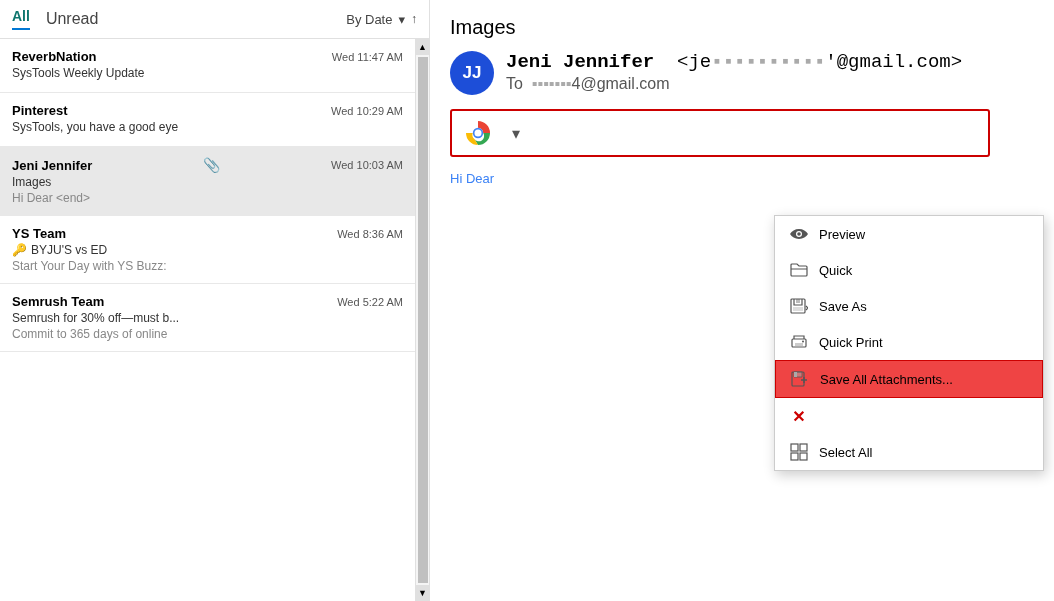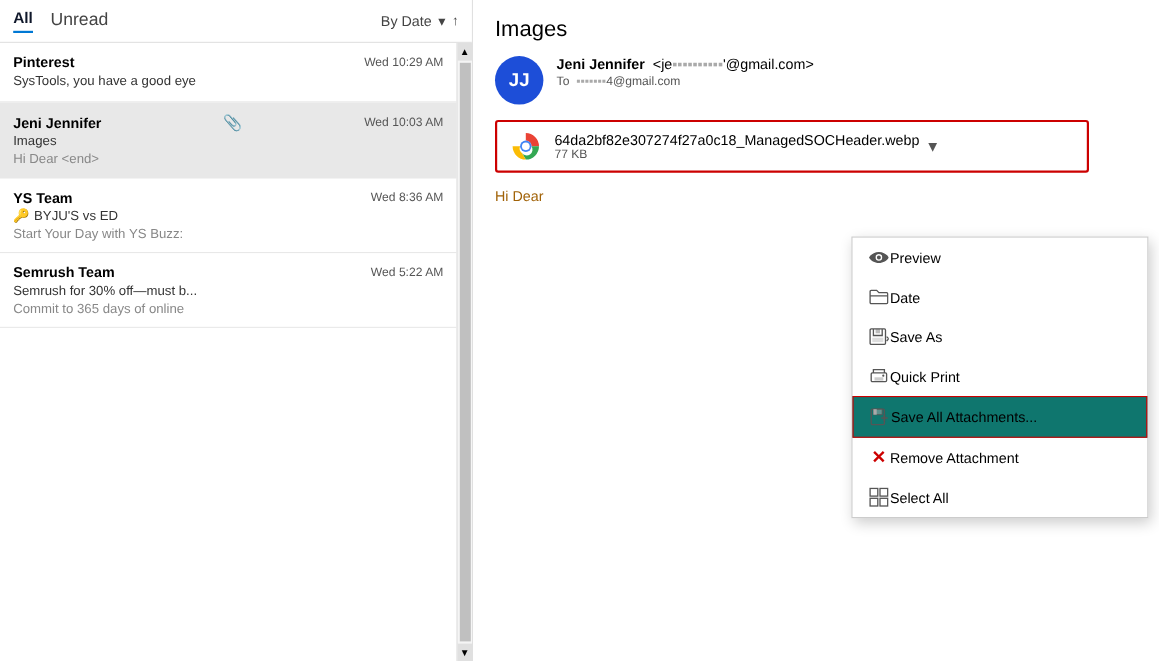--- a/index.html
+++ b/index.html
@@ -18,21 +18,21 @@
       display: flex;
       align-items: center;
       padding: 8px 12px;
       border-bottom: 1px solid #e0e0e0;
       gap: 16px;
     }
 
     .tab-all {
       font-size: 14px;
       font-weight: 600;
-      color: #0f172a;
+      color: #0f766e;
       border-bottom: 2px solid #0078d4;
       padding-bottom: 4px;
       cursor: pointer;
     }
 
     .tab-unread {
       font-size: 16px;
       color: #444;
       cursor: pointer;
     }
@@ -161,26 +161,27 @@
       font-size: 17px;
       font-weight: 700;
       flex-shrink: 0;
     }
 
     .sender-info {
       flex: 1;
     }
 
     .sender-name-email {
-      font-size: 13px;
+      font-size: 19px;
       color: #000;
+      font-family: Liberation Mono, monospace;
     }
 
     .to-line {
-      font-size: 11px;
+      font-size: 16px;
       color: #555;
       margin-top: 2px;
     }
 
     
     .attachment-bar {
       display: flex;
       align-items: center;
       border: 2px solid #cc0000;
       border-radius: 3px;
@@ -211,46 +212,47 @@
     }
 
     .attachment-chevron {
       font-size: 16px;
       color: #555;
       margin-left: 8px;
     }
 
     .email-body {
       font-size: 13px;
-      color: #a16207;
+      color: #3b82f6;
     }
 
     
     .context-menu {
       position: absolute;
       right: 10px;
       top: 215px;
       width: 270px;
       background: #fff;
       border: 1px solid #ccc;
       box-shadow: 2px 4px 12px rgba(0,0,0,0.2);
       z-index: 100;
     }
 
     .context-menu-item {
       display: flex;
       align-items: center;
       padding: 8px 14px;
+      gap: 10px;
       cursor: pointer;
       font-size: 13px;
       color: #000;
     }
 
     .context-menu-item.highlighted {
-      background: #0f766e;
+      background: #ef4444;
       border: 1.5px solid #cc0000;
     }
 
     .context-menu-icon {
       width: 20px;
       height: 20px;
       display: flex;
       align-items: center;
       justify-content: center;
       font-size: 14px;
@@ -270,20 +272,27 @@
     <span class="tab-unread">Unread</span>
     <div class="sort-control">
       <span>By Date</span>
       <span>▾</span>
       <span class="sort-arrow">↑</span>
     </div>
   </div>
   <div class="email-items">
     <div class="email-items-inner">
 
+      <div class="email-item">
+        <div class="email-item-header">
+          <span class="email-sender">ReverbNation</span>
+          <span class="email-time">Wed 11:47 AM</span>
+        </div>
+        <div class="email-subject">SysTools Weekly Update</div>
+      </div>
 
       <div class="email-item">
         <div class="email-item-header">
           <span class="email-sender">Pinterest</span>
           <span class="email-time">Wed 10:29 AM</span>
         </div>
         <div class="email-subject">SysTools, you have a good eye</div>
       </div>
 
       <div class="email-item selected">
@@ -348,24 +357,20 @@
     <svg class="attachment-chrome-icon" viewBox="0 0 32 32" xmlns="http://www.w3.org/2000/svg">
       <circle cx="16" cy="16" r="16" fill="#fff"></circle>
 
       <path d="M16 4 A12 12 0 0 1 28 16 L21.2 16 A5.2 5.2 0 0 0 16 10.8 Z" fill="#EA4335"></path>
       <path d="M28 16 A12 12 0 0 1 16 28 L12.4 22 A5.2 5.2 0 0 0 21.2 16 Z" fill="#34A853"></path>
       <path d="M16 28 A12 12 0 0 1 4 16 L10.8 16 A5.2 5.2 0 0 0 12.4 22 Z" fill="#FBBC05"></path>
 
       <circle cx="16" cy="16" r="5.2" fill="#4285F4"></circle>
       <circle cx="16" cy="16" r="3.5" fill="#fff"></circle>
     </svg>
-    <div>
-      <div class="attachment-name">64da2bf82e307274f27a0c18_ManagedSOCHeader.webp</div>
-      <div class="attachment-size">77 KB</div>
-    </div>
     <span class="attachment-chevron">▾</span>
   </div>
 
   <div class="email-body">
     <span>Hi Dear</span>
   </div>
 
   <div class="context-menu">
     <div class="context-menu-item">
       <span class="context-menu-icon">
@@ -376,21 +381,21 @@
       <span class="context-menu-label">Preview</span>
     </div>
 
     <div class="context-menu-item">
       <span class="context-menu-icon">
         <svg width="18" height="16" viewBox="0 0 18 16" fill="none" xmlns="http://www.w3.org/2000/svg">
           <path d="M1 3a1 1 0 011-1h5l2 2h7a1 1 0 011 1v8a1 1 0 01-1 1H2a1 1 0 01-1-1V3z" stroke="#555" stroke-width="1.2" fill="none"></path>
           <path d="M1 7h16" stroke="#555" stroke-width="1"></path>
         </svg>
       </span>
-      <span class="context-menu-label">Date</span>
+      <span class="context-menu-label">Quick</span>
     </div>
 
     <div class="context-menu-item">
       <span class="context-menu-icon">
         <svg width="18" height="16" viewBox="0 0 18 16" fill="none" xmlns="http://www.w3.org/2000/svg">
           <rect x="1" y="1" width="14" height="14" rx="1" stroke="#555" stroke-width="1.2" fill="none"></rect>
           <path d="M4 1v6h8V1" stroke="#555" stroke-width="1.2"></path>
           <rect x="6" y="1" width="4" height="4" fill="#555" opacity="0.4"></rect>
           <rect x="3" y="9" width="10" height="4" fill="#555" opacity="0.2"></rect>
           <path d="M16 8l2 2-2 2" stroke="#555" stroke-width="1.2"></path>
@@ -419,21 +424,20 @@
           <path d="M3 2h8v5H3z" stroke="#555" stroke-width="0.8"></path>
           <rect x="3" y="2" width="3" height="5" fill="#aaa"></rect>
           <path d="M10 10h6M13 7v6" stroke="#555" stroke-width="1.5"></path>
         </svg>
       </span>
       <span class="context-menu-label">Save All Attachments...</span>
     </div>
 
     <div class="context-menu-item">
       <span class="context-menu-icon" style="color:#cc0000;font-size:16px;font-weight:bold;">✕</span>
-      <span class="context-menu-label">Remove Attachment</span>
     </div>
 
 
     <div class="context-menu-item">
       <span class="context-menu-icon">
         <svg width="18" height="18" viewBox="0 0 18 18" fill="none" xmlns="http://www.w3.org/2000/svg">
           <rect x="1" y="1" width="7" height="7" stroke="#555" stroke-width="1.2" fill="none"></rect>
           <rect x="10" y="1" width="7" height="7" stroke="#555" stroke-width="1.2" fill="none"></rect>
           <rect x="1" y="10" width="7" height="7" stroke="#555" stroke-width="1.2" fill="none"></rect>
           <rect x="10" y="10" width="7" height="7" stroke="#555" stroke-width="1.2" fill="none"></rect>

